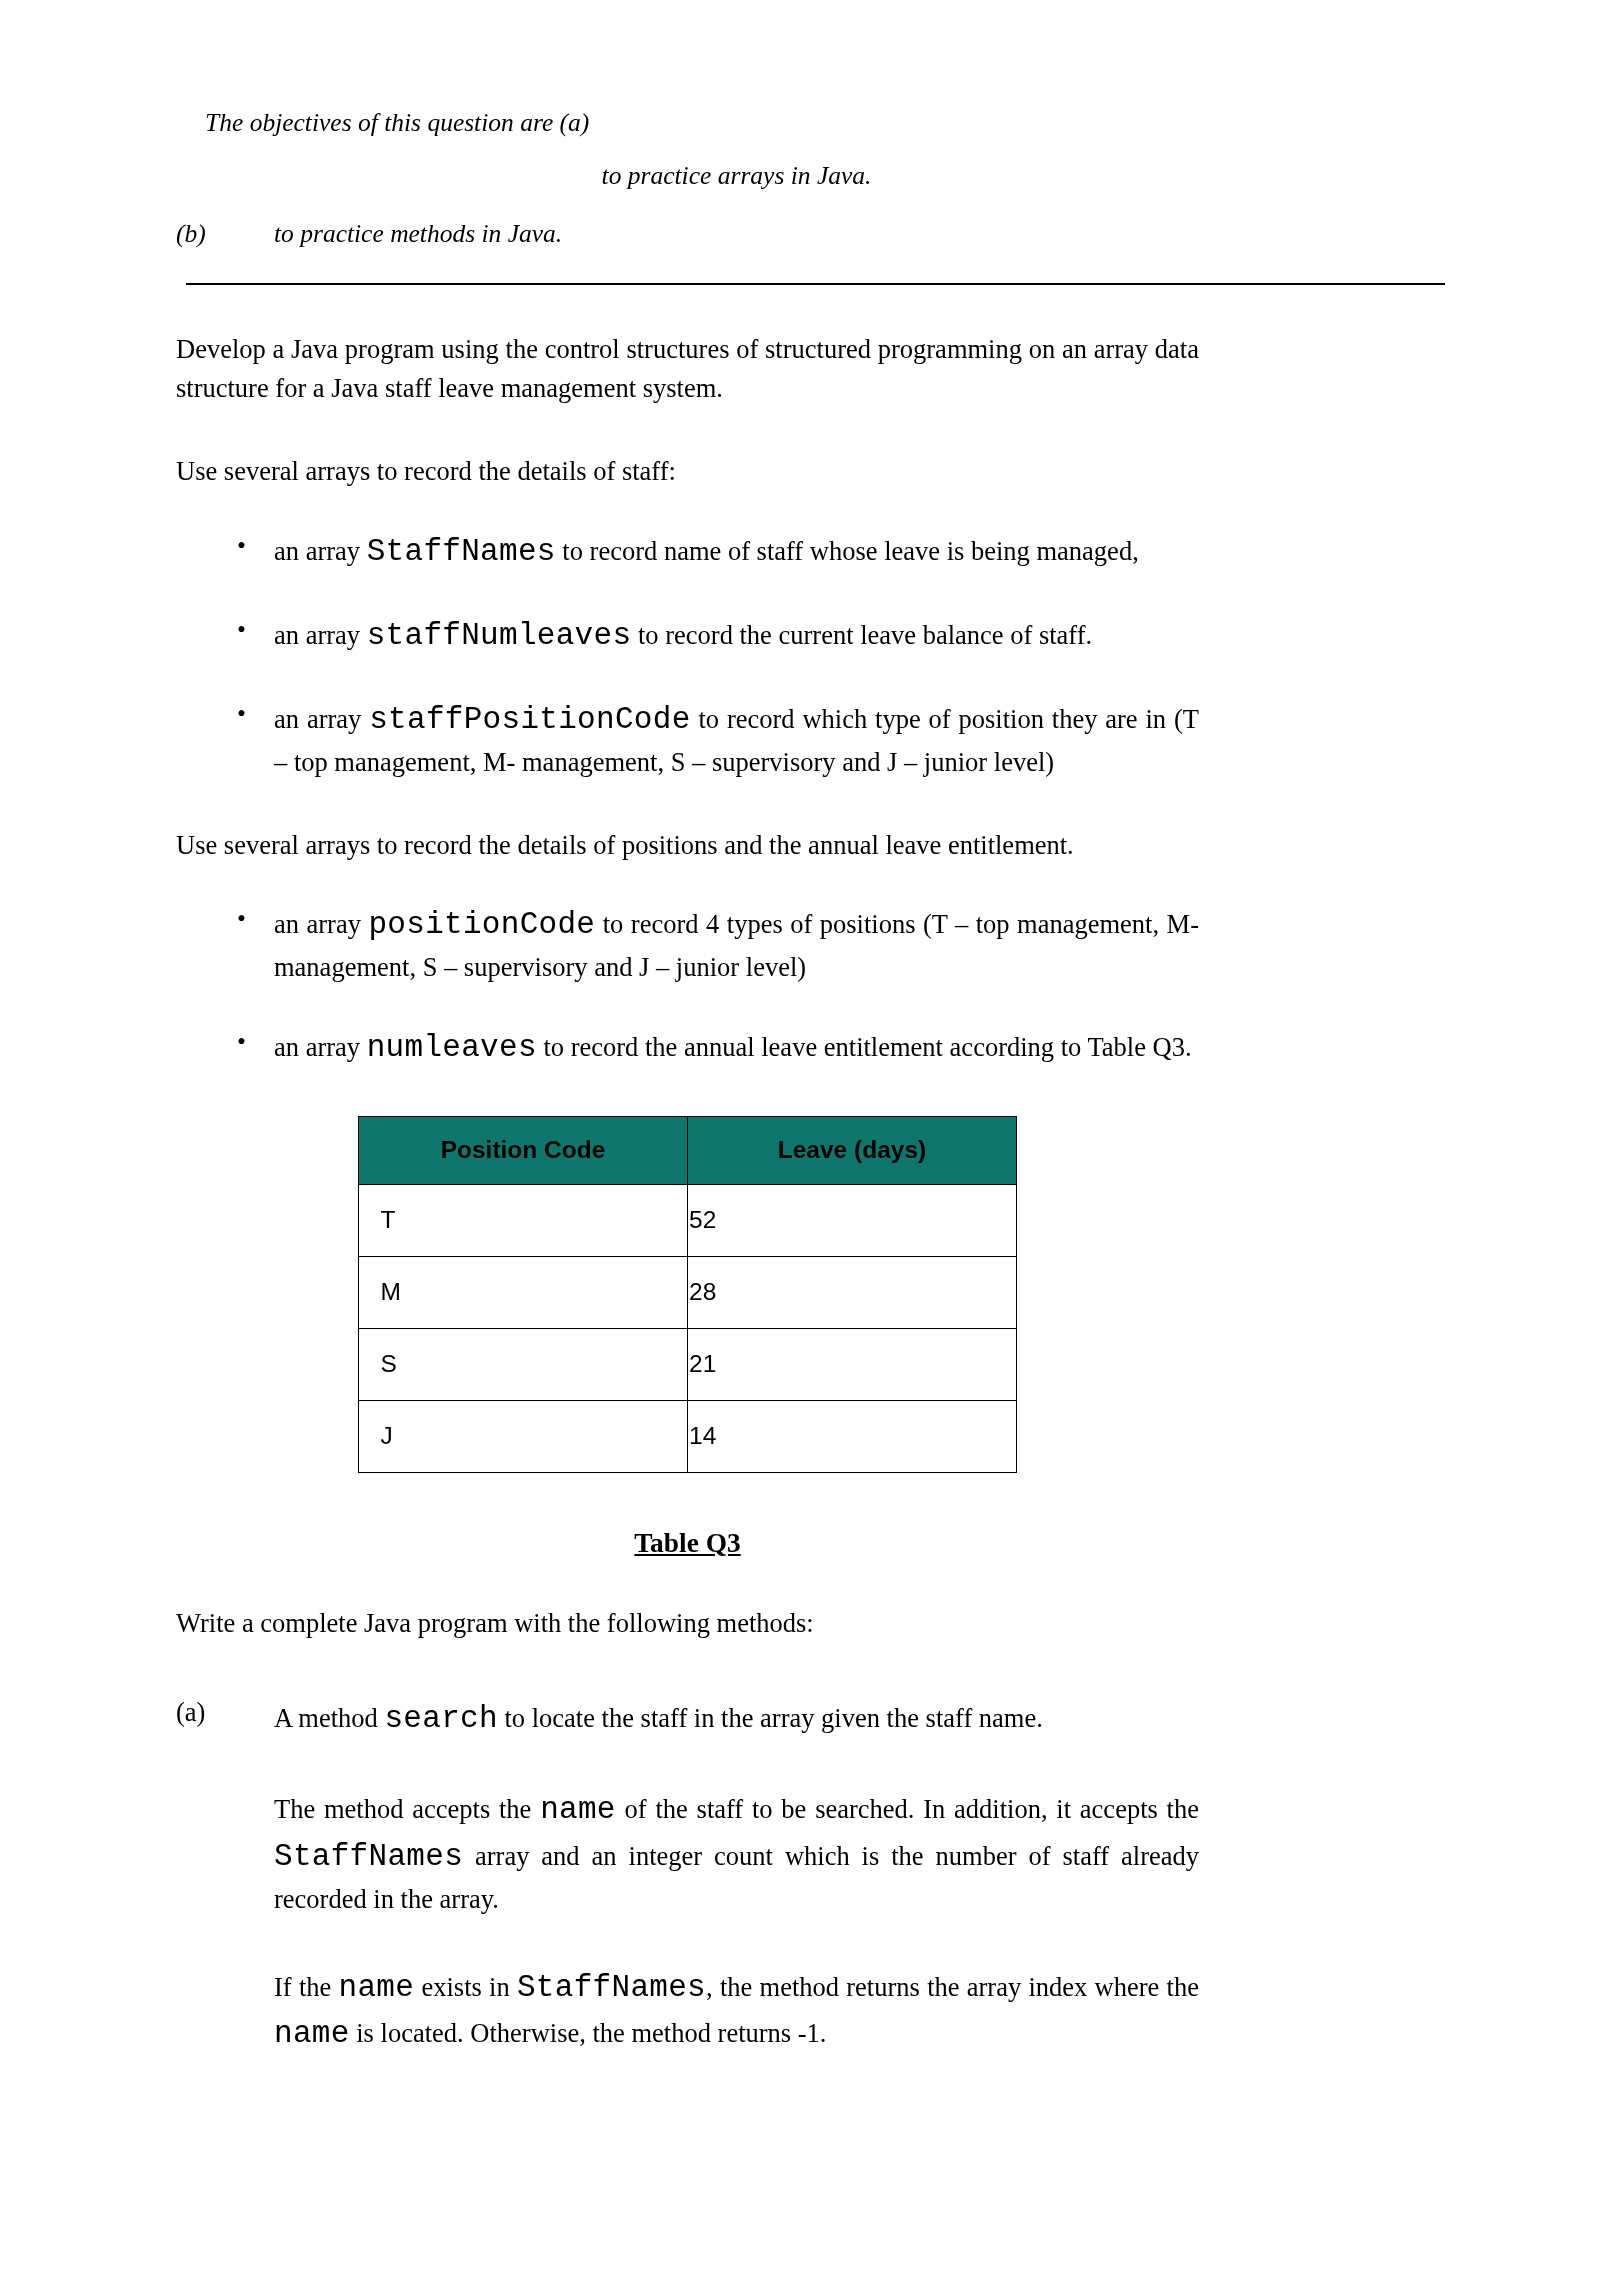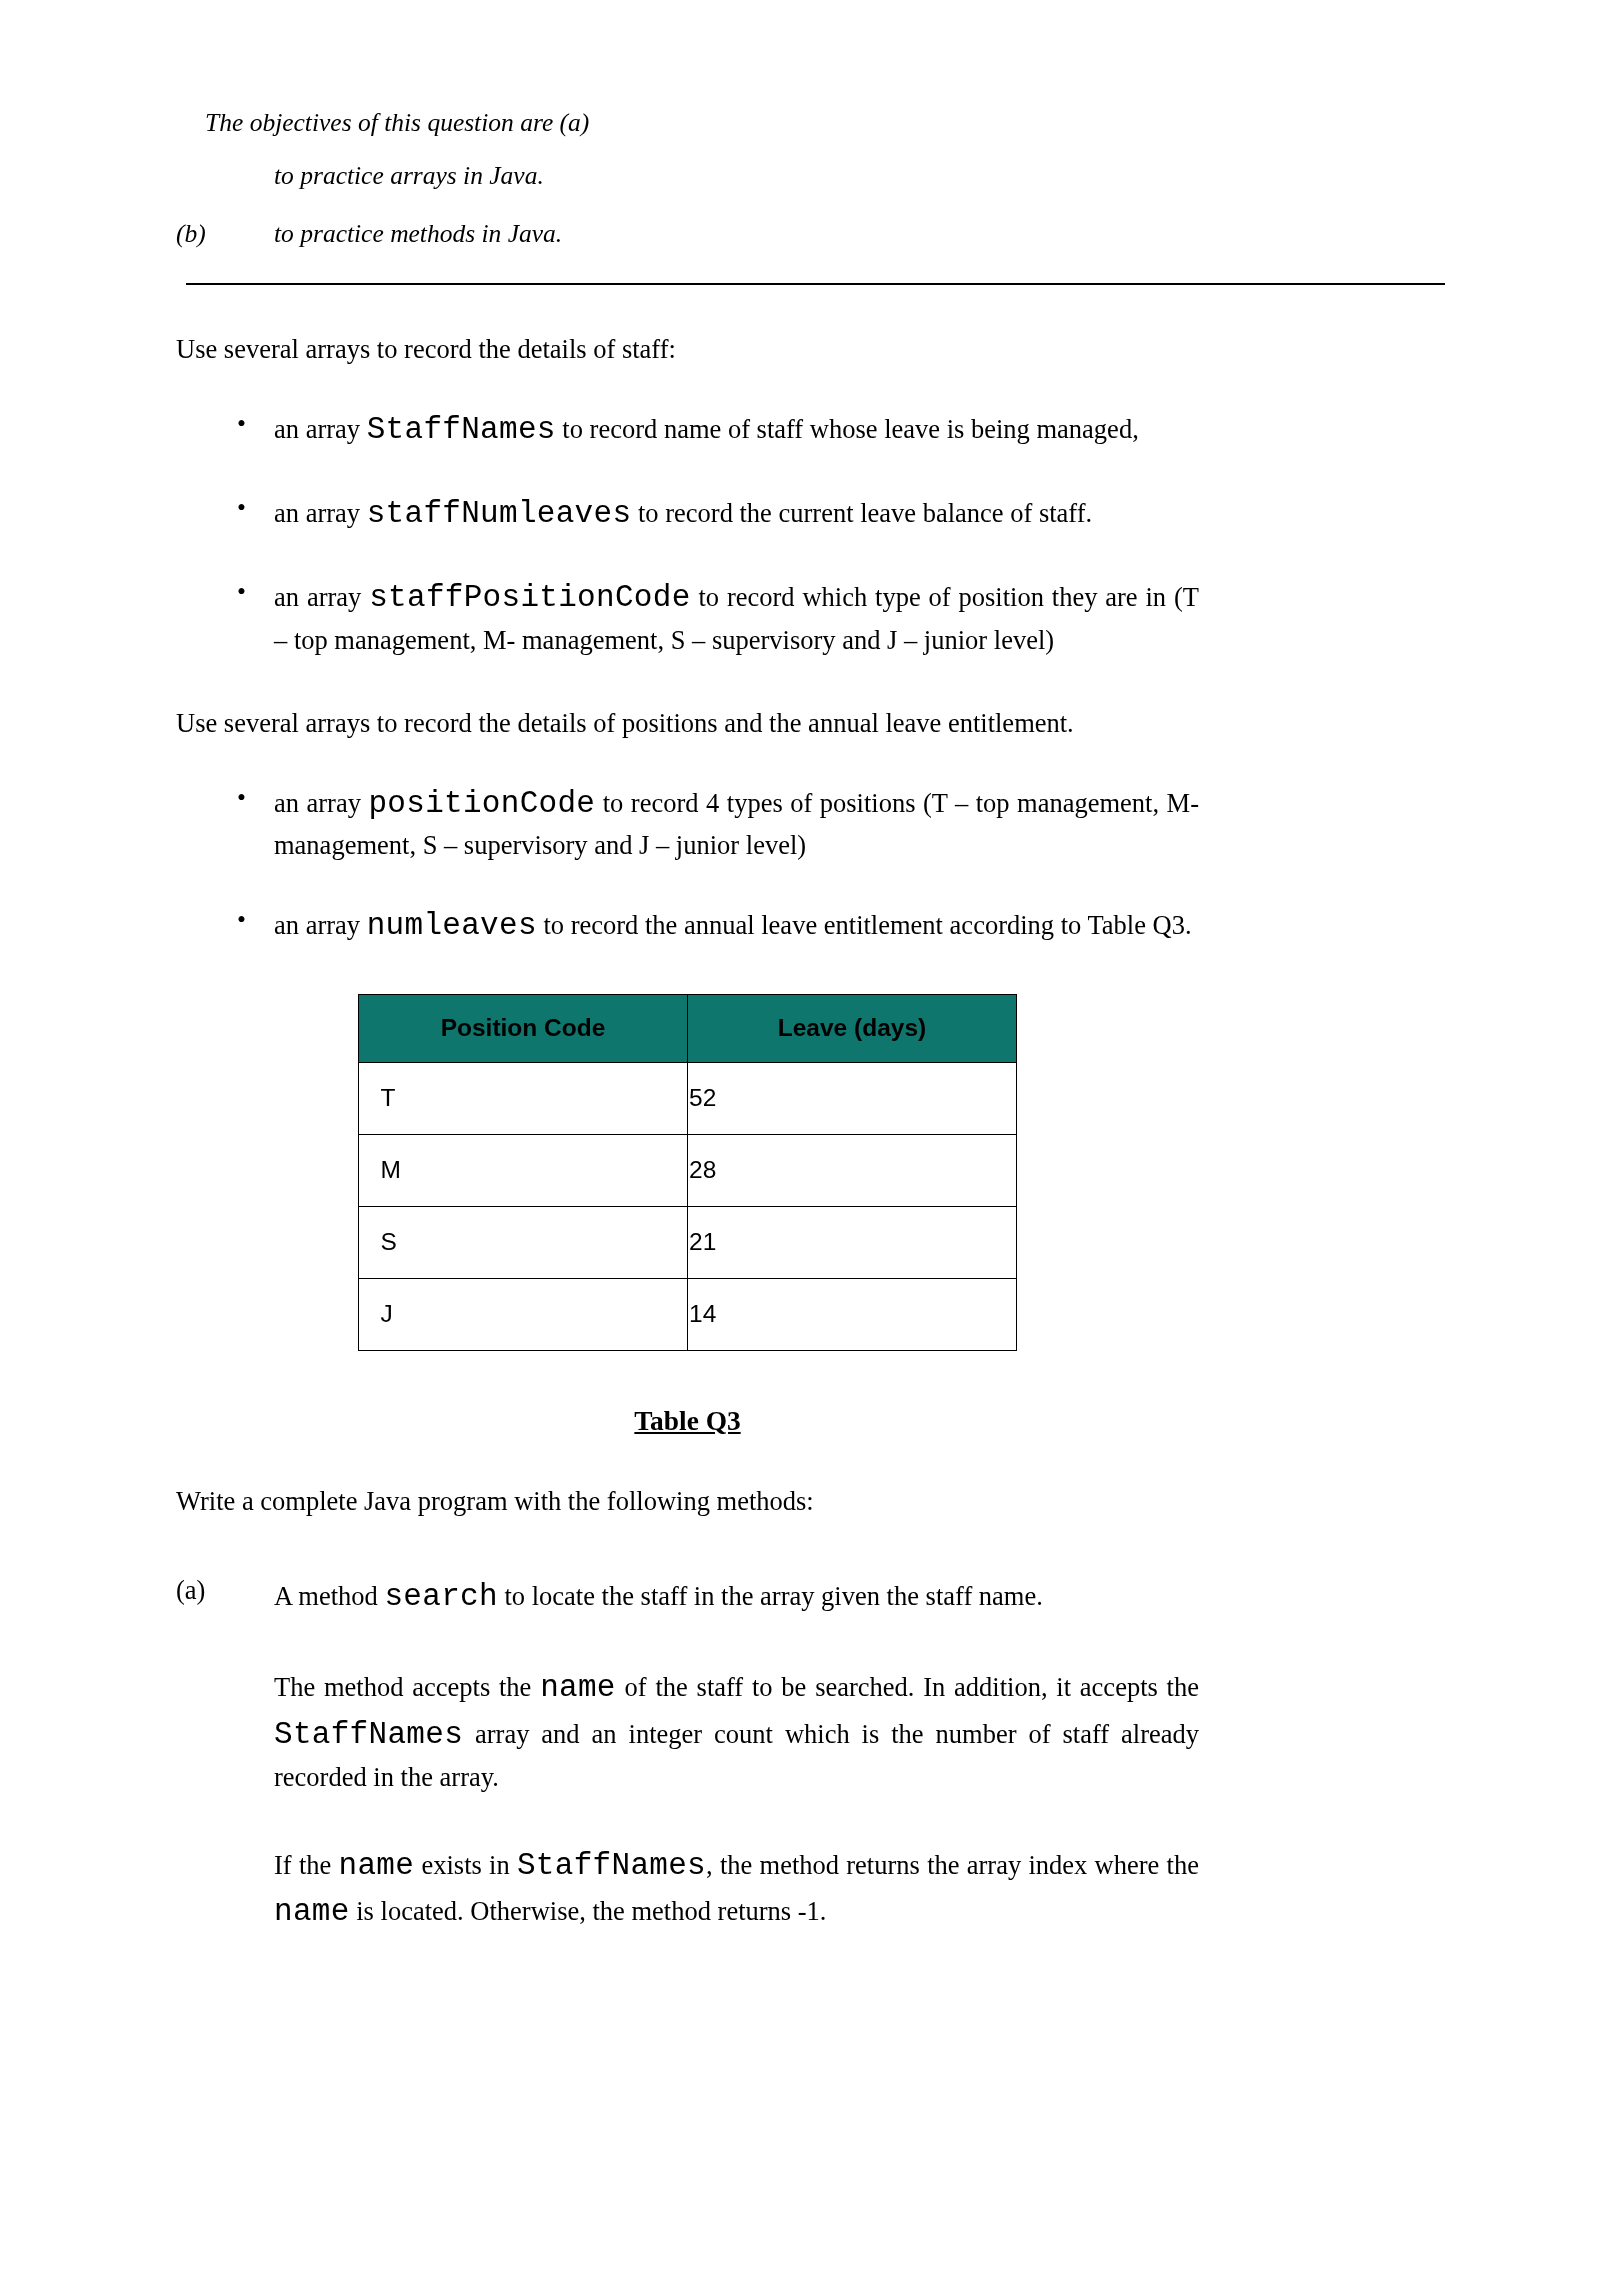--- a/index.html
+++ b/index.html
@@ -24,20 +24,21 @@
   .objectives {
     font-style: italic;
     font-size: 25.5px;
     line-height: 1.15;
   }
   .obj-line-1 {
     margin: 0 0 0 29px;
   }
   .obj-line-2 {
     margin: 23.5px 0 0 98px;
+    text-align: center;
   }
   .obj-row-b {
     display: flex;
     margin: 29px 0 0 0;
   }
   .obj-row-b .marker {
     width: 98px;
     flex: 0 0 98px;
   }
   .rule {
@@ -150,20 +151,21 @@
     <div class="obj-line-1">The objectives of this question are (a)</div>
     <div class="obj-line-2">to practice arrays in Java.</div>
     <div class="obj-row-b">
       <div class="marker">(b)</div>
       <div class="text">to practice methods in Java.</div>
     </div>
   </div>
 
   <hr class="rule">
 
+  <p class="para">Develop a Java program using the control structures of structured programming on an array data structure for a Java staff leave management system.</p>
 
   <p class="para">Use several arrays to record the details of staff:</p>
 
   <ul class="bullets">
     <li>
       <span>an array </span><span class="mono">StaffNames</span><span> to record name of staff whose leave is being managed,</span>
     </li>
     <li class="sp-large">
       <span>an array </span><span class="mono">staffNumleaves</span><span>  to record the current leave balance of staff.</span>
     </li>

